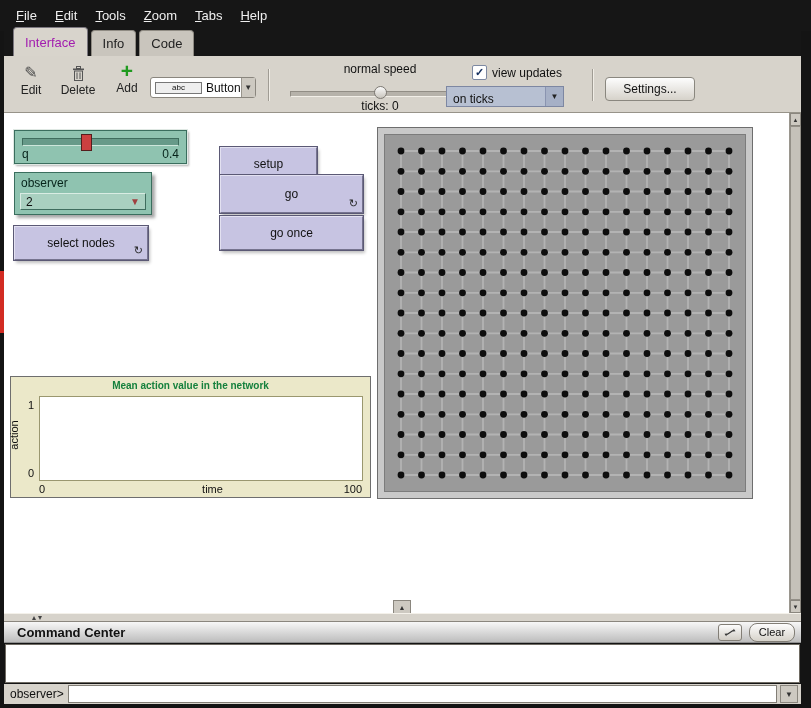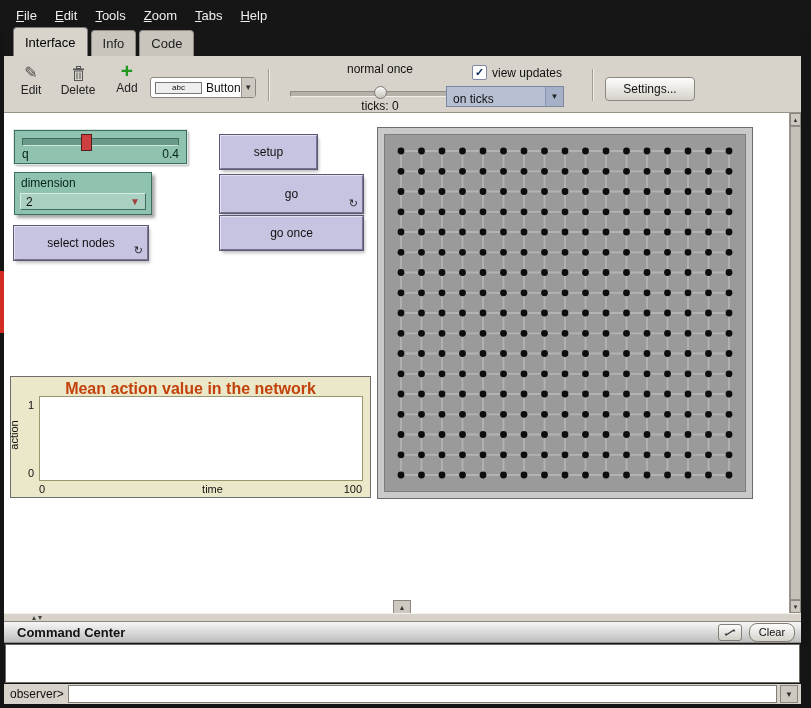--- a/index.html
+++ b/index.html
@@ -11,21 +11,21 @@
   .menubar{left:0;top:0;width:100%;height:31px;background:#161616;display:flex;align-items:center;
            padding-left:8px;box-sizing:border-box;gap:2px;}
   .menu-item{display:inline-block;color:#efefef;font-size:13px;padding:3px 8px;cursor:default;}
   .menu-item::first-letter{text-decoration:underline;}
 
   
   .tabrow{left:4px;top:31px;width:797px;height:25px;background:#161616;display:flex;
           align-items:flex-end;padding-left:9px;box-sizing:border-box;gap:3px;}
   .tab{background:#c9c5bd;border:1px solid #8f8b83;border-bottom:none;border-radius:4px 4px 0 0;
        font-size:13px;padding:3px 11px;height:19px;display:flex;align-items:center;color:#222;}
-  .tab.selected{background:#d8d4cc;height:22px;color:#000000;border-color:#7a767e;}
+  .tab.selected{background:#d8d4cc;height:22px;color:#a21caf;border-color:#7a767e;}
 
   
   .toolbar{left:4px;top:56px;width:797px;height:57px;background:#d7d3cb;border-bottom:1px solid #979389;
            box-sizing:border-box;}
   .tool-group{position:absolute;text-align:center;font-size:12px;color:#222;}
   .tool-icon{display:block;height:20px;line-height:20px;font-size:16px;color:#4a4a4a;}
   .plus-icon{color:#1f9a1f;font-weight:bold;font-size:21px;}
   .widget-select{position:absolute;left:146px;top:21px;width:106px;height:21px;background:#fff;
         border:1px solid #8a867e;border-radius:3px;display:flex;align-items:center;box-sizing:border-box;}
   .abc-badge{font-size:8px;border:1px solid #777;background:#eee;margin:0 4px 0 4px;padding:0 16px;line-height:10px;}
@@ -75,21 +75,21 @@
   .nl-chooser{left:10px;top:59px;width:136px;height:41px;background:#8fc3b0;border:1px solid #3a6e5e;
        box-shadow:3px 3px 3px rgba(0,0,0,.35);}
   .nl-chooser-name{position:absolute;left:6px;top:3px;font-size:12px;color:#06231a;}
   .nl-chooser-select{position:absolute;left:5px;right:5px;bottom:4px;height:17px;background:#a9d0c0;
        border:1px solid #d9ece3;border-right-color:#3f6d5e;border-bottom-color:#3f6d5e;
        display:flex;align-items:center;padding:0 5px;font-size:12px;box-sizing:border-box;}
   .nl-chooser-arrow{position:absolute;right:5px;color:#a04040;font-size:10px;}
 
   
   .nl-plot{left:6px;top:263px;width:359px;height:120px;background:#ebe8c9;border:1px solid #6e6e6e;}
-  .plot-title{position:absolute;left:0;right:0;top:3px;text-align:center;font-weight:bold;font-size:16px;color:#c2410c;}
+  .plot-title{position:absolute;left:0;right:0;top:3px;text-align:center;font-weight:bold;font-size:10px;color:#15803d;}
   .plot-area{position:absolute;left:28px;top:19px;right:7px;bottom:16px;background:#fff;border:1px solid #9a976f;}
   .plot-tick{position:absolute;font-size:11px;color:#101010;}
   .plot-ylabel{position:absolute;left:-12px;top:52px;font-size:11px;transform:rotate(-90deg);color:#101010;}
 
   
   .world{left:374px;top:15px;width:362px;height:358px;background:#9a9a9a;border:6px solid #c9c9c9;
          outline:1px solid #6e6e6e;box-shadow:inset 0 0 0 1px #7c7c7c;}
 
   .mini-collapse{left:389px;top:487px;width:16px;height:13px;background:#cdc9c1;border:1px solid #8a867e;
         font-size:7px;display:flex;align-items:center;justify-content:center;color:#333;}
@@ -166,21 +166,21 @@
     </div>
 
     <div class="widget-select">
       <span class="abc-badge">abc</span>
       <span class="widget-select-label">Button</span>
       <span class="dd-btn">▼</span>
     </div>
 
     <div class="vsep" style="left:264px;"></div>
 
-    <div class="speed-label">normal once</div>
+    <div class="speed-label">normal speed</div>
     <div class="speed-slider">
       <div class="speed-track"></div>
       <div class="speed-thumb" style="left:48%;"></div>
     </div>
     <div class="ticks-label">ticks: 0</div>
 
     <div class="checkbox-row">
       <span class="checkbox">
         <span>✓</span>
       </span>
@@ -202,33 +202,33 @@
 
     <div class="abs nl-slider">
       <div class="nl-slider-track">
         <div class="nl-slider-thumb" style="left: calc(40% - 4px);"></div>
       </div>
       <span class="nl-slider-name">q</span>
       <span class="nl-slider-value">0.4</span>
     </div>
 
     <div class="abs nl-chooser">
-      <span class="nl-chooser-name">dimension</span>
+      <span class="nl-chooser-name">observer</span>
       <div class="nl-chooser-select">
         <span>2</span>
         <span class="nl-chooser-arrow">▼</span>
       </div>
     </div>
 
     <div class="nl-button" style="left:10px;top:113px;width:132px;height:32px;">
       <span>select nodes</span>
       <span class="forever-icon">↻</span>
     </div>
 
-    <div class="nl-button" style="left:216px;top:22px;width:95px;height:32px;">
+    <div class="nl-button" style="left:216px;top:34px;width:95px;height:32px;">
       <span>setup</span>
     </div>
 
     <div class="nl-button" style="left:216px;top:62px;width:141px;height:36px;">
       <span>go</span>
       <span class="forever-icon">↻</span>
     </div>
 
     <div class="nl-button" style="left:216px;top:103px;width:141px;height:32px;">
       <span>go once</span>

